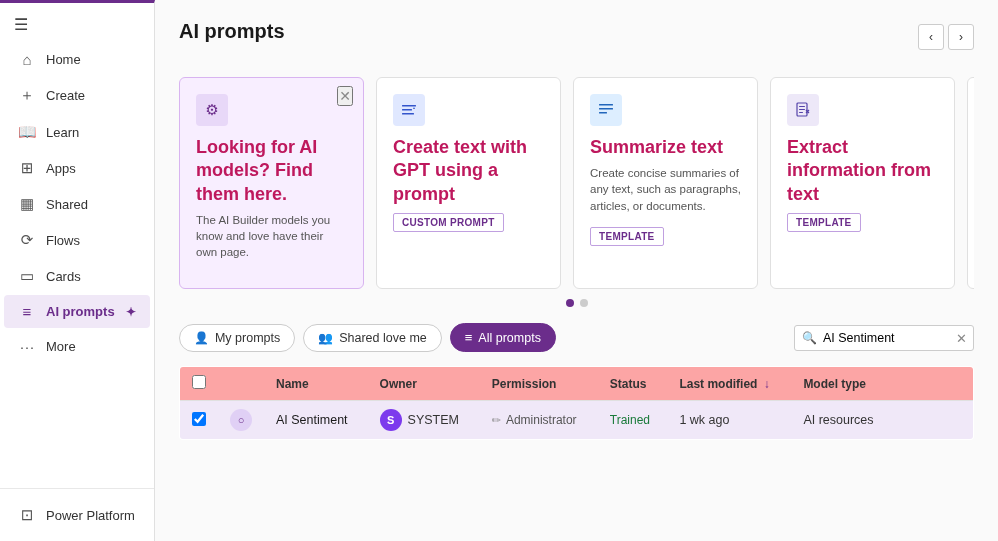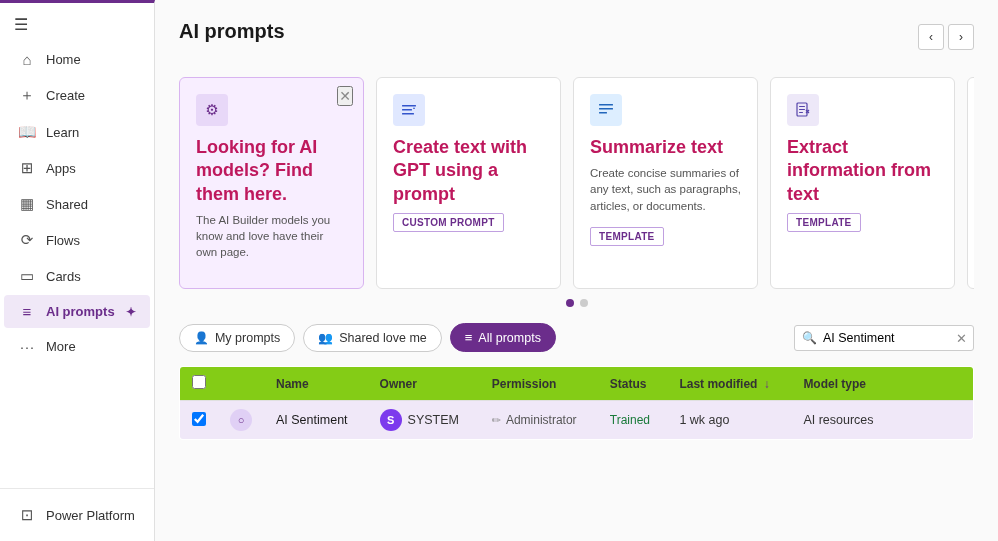--- a/index.html
+++ b/index.html
@@ -226,21 +226,21 @@
       border: 1px solid #e0e0e0;
       border-radius: 4px;
       overflow: hidden;
     }
     .data-table th {
       text-align: left;
       font-size: 12px;
       font-weight: 600;
       color: #333;
       padding: 8px 12px;
-      background: #84cc16;
+      background: #fca5a5;
       border-bottom: 1px solid #e0e0e0;
     }
     .data-table th.sortable { cursor: pointer; }
     .data-table th .sort-arrow { color: #6b2d8b; margin-left: 3px; }
     .data-table td {
       font-size: 12.5px;
       color: #333;
       padding: 8px 12px;
       border-bottom: 1px solid #f0f0f0;
       vertical-align: middle;

